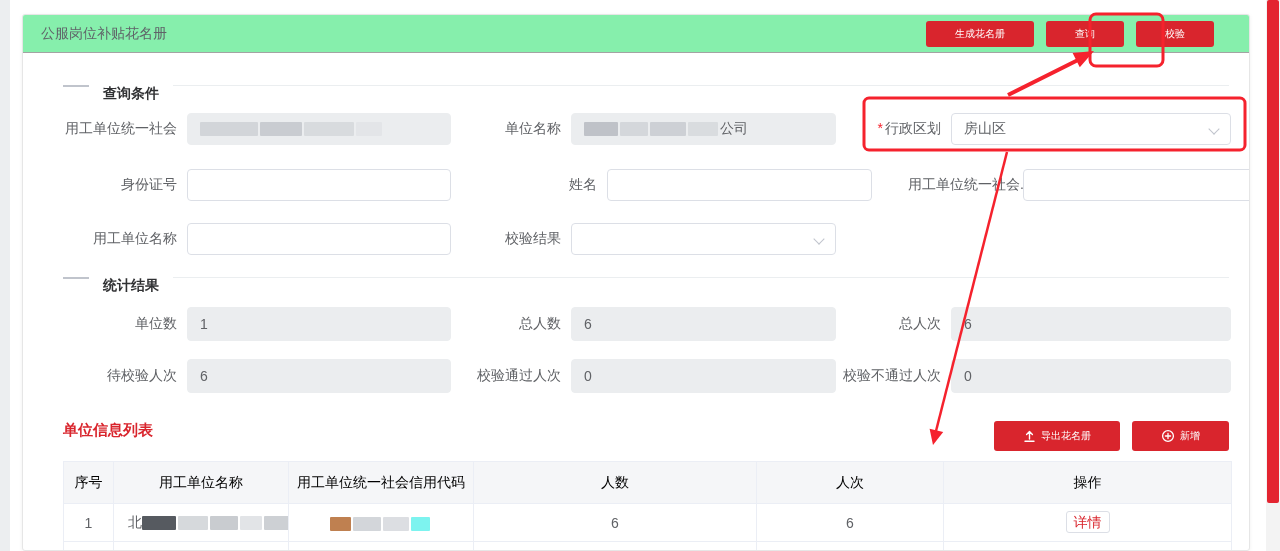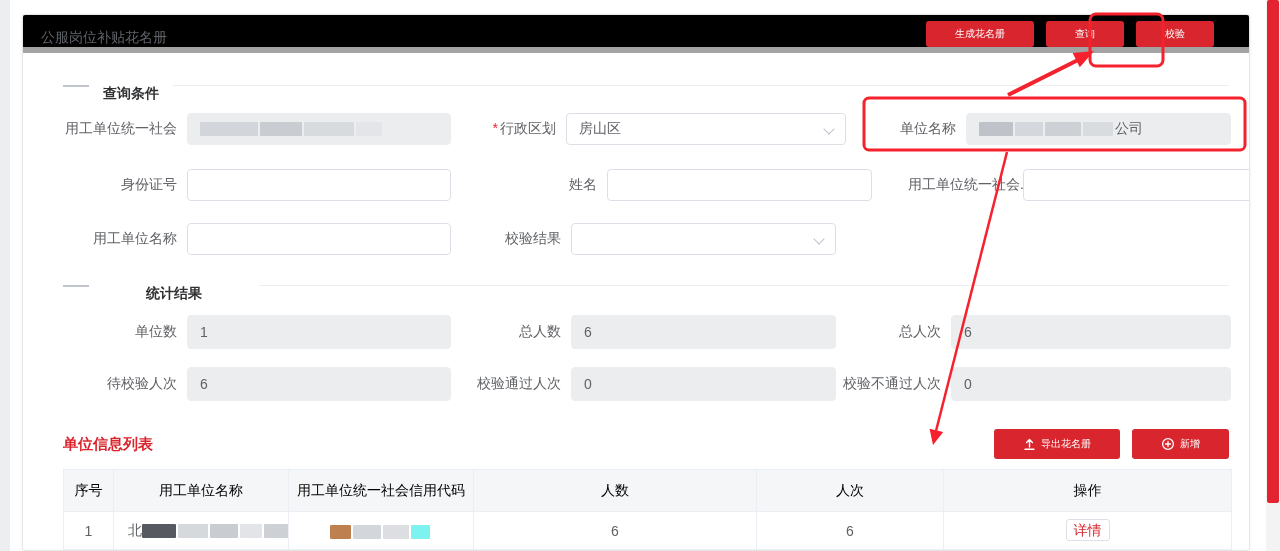--- a/index.html
+++ b/index.html
@@ -7,22 +7,22 @@
     font-family:"Liberation Sans","DejaVu Sans",sans-serif; font-size:14px; color:#606266; }
   .stage { position:relative; width:1280px; height:551px; overflow:hidden; }
 
   .left-strip { position:absolute; left:0; top:0; width:10px; height:551px; background:#eceef0; }
 
   .card { position:absolute; left:22px; top:14px; width:1228px; height:537px;
     background:#fff; border:1px solid #e6e6e6; border-radius:3px; overflow:hidden;
     box-shadow:0 1px 4px rgba(0,0,0,.06); }
 
   
-  .card-header { height:38px; background:#000000; border-bottom:6px solid #a3a3a3;
-    display:flex; align-items:flex-end; justify-content:space-between; padding:0 35px 0 18px; }
+  .card-header { height:38px; background:#86efac; border-bottom:1px solid #a3a3a3;
+    display:flex; align-items:center; justify-content:space-between; padding:0 35px 0 18px; }
   .card-title { color:#5f6368; font-size:14px; }
   .hdr-btns { display:flex; gap:12px; }
   .btn-red { background:#d9252d; color:#fff; border:none; border-radius:3px;
     height:26px; padding:0 29px; font-size:10px; cursor:pointer; white-space:nowrap;
     display:inline-flex; align-items:center; gap:5px;
     font-family:"Liberation Sans","DejaVu Sans",sans-serif; }
 
   .card-body { padding:0 20px 0 40px; }
 
   
@@ -49,21 +49,21 @@
   .ctl.select .chev { position:absolute; right:12px; top:11px; width:8px; height:8px;
     border-right:1.6px solid #c0c4cc; border-bottom:1.6px solid #c0c4cc;
     transform:rotate(45deg); }
   .stat .ctl { height:34px; }
 
   
   .blk { display:inline-block; height:14px; border-radius:1px; margin-right:2px;
     vertical-align:middle; }
 
   
-  .list-bar { display:flex; align-items:center; justify-content:space-between; }
+  .list-bar { display:flex; align-items:flex-start; justify-content:space-between; }
   .list-title { color:#d9252d; font-weight:bold; font-size:15px; }
   .list-btns { display:flex; gap:12px; }
   .list-btns .btn-red { height:30px; }
 
   
   table.grid { border-collapse:collapse; width:1168px; table-layout:fixed; }
   table.grid th, table.grid td { border:1px solid #ebeef5; text-align:center;
     font-size:14px; overflow:hidden; white-space:nowrap; }
   table.grid th { background:#f5f6f8; color:#000000; font-weight:normal; height:42px; }
   table.grid td { height:38px; color:#606266; background:#fff; }
@@ -109,37 +109,37 @@
       <div class="frow" style="margin-top:8px;">
         <div class="field c1">
           <span class="lbl">用工单位统一社会</span>
           <div class="ctl disabled">
             <span class="blk" style="width:58px;background:#d2d5d9;"></span>
               <span class="blk" style="width:42px;background:#c9ccd1;"></span>
               <span class="blk" style="width:50px;background:#d8dbde;"></span>
               <span class="blk" style="width:26px;background:#e3e5e8;"></span>
           </div>
         </div>
+        <div class="field c2">
+          <span class="lbl">单位名称</span>
+          <div class="ctl disabled">
+            <span class="blk" style="width:34px;background:#bfc2c8;"></span>
+              <span class="blk" style="width:28px;background:#d4d7db;"></span>
+              <span class="blk" style="width:36px;background:#cdd0d5;"></span>
+              <span class="blk" style="width:30px;background:#d9dcdf;"></span>
+            <span>公司</span>
+          </div>
+        </div>
         <div class="field c3">
           <span class="lbl"><span class="req">*</span><span>行政区划</span></span>
           <div class="ctl select">
             <span>房山区</span>
             <span class="chev"></span>
           </div>
         </div>
-        <div class="field c2">
-          <span class="lbl">单位名称</span>
-          <div class="ctl disabled">
-            <span class="blk" style="width:34px;background:#bfc2c8;"></span>
-              <span class="blk" style="width:28px;background:#d4d7db;"></span>
-              <span class="blk" style="width:36px;background:#cdd0d5;"></span>
-              <span class="blk" style="width:30px;background:#d9dcdf;"></span>
-            <span>公司</span>
-          </div>
-        </div>
       </div>
 
       <div class="frow" style="margin-top:24px;gap:36px;">
         <div class="field c1">
           <span class="lbl">身份证号</span>
           <div class="ctl">
               <input style="">
             </div>
         </div>
         <div class="field c2">
@@ -165,21 +165,21 @@
         </div>
         <div class="field c2">
           <span class="lbl">校验结果</span>
           <div class="ctl select">
             <span></span>
             <span class="chev"></span>
           </div>
         </div>
       </div>
 
-      <div class="sec-title" style="margin-top:30px;gap:43px;">
+      <div class="sec-title" style="margin-top:22px;">
         <span class="dash"></span>
         <span class="txt">统计结果</span>
         <span class="line"></span>
       </div>
 
       <div class="frow stat" style="margin-top:10px;">
         <div class="field c1">
           <span class="lbl">单位数</span>
           <div class="ctl disabled">
               <span>1</span>

